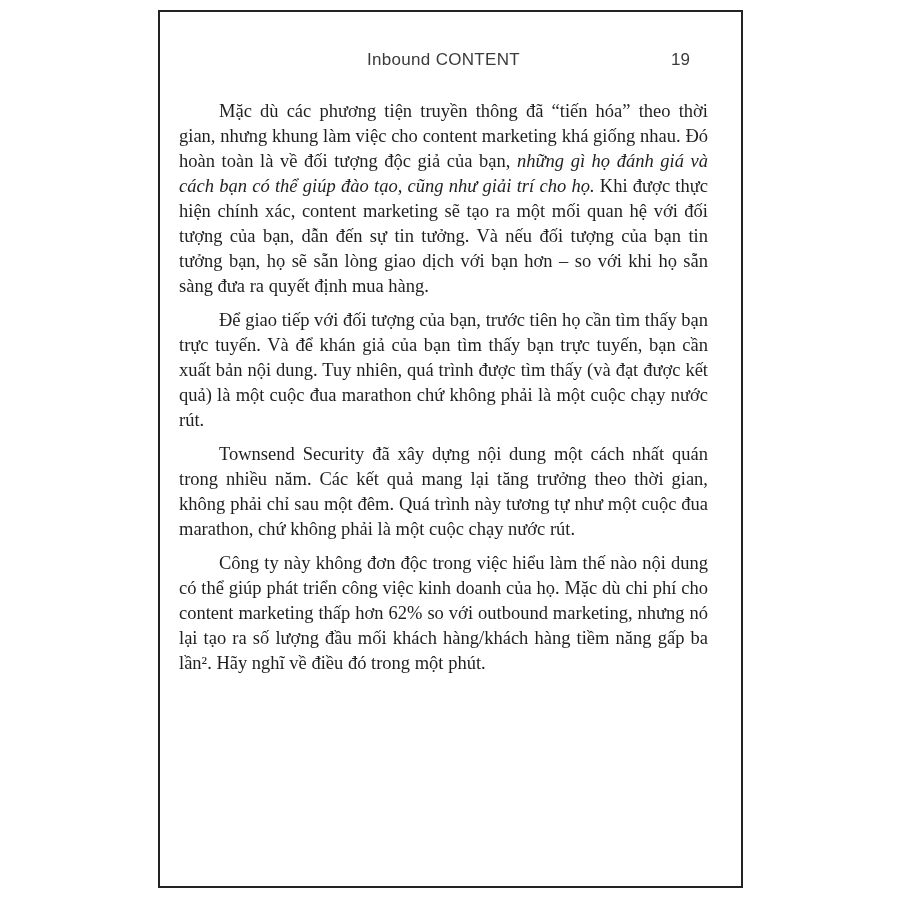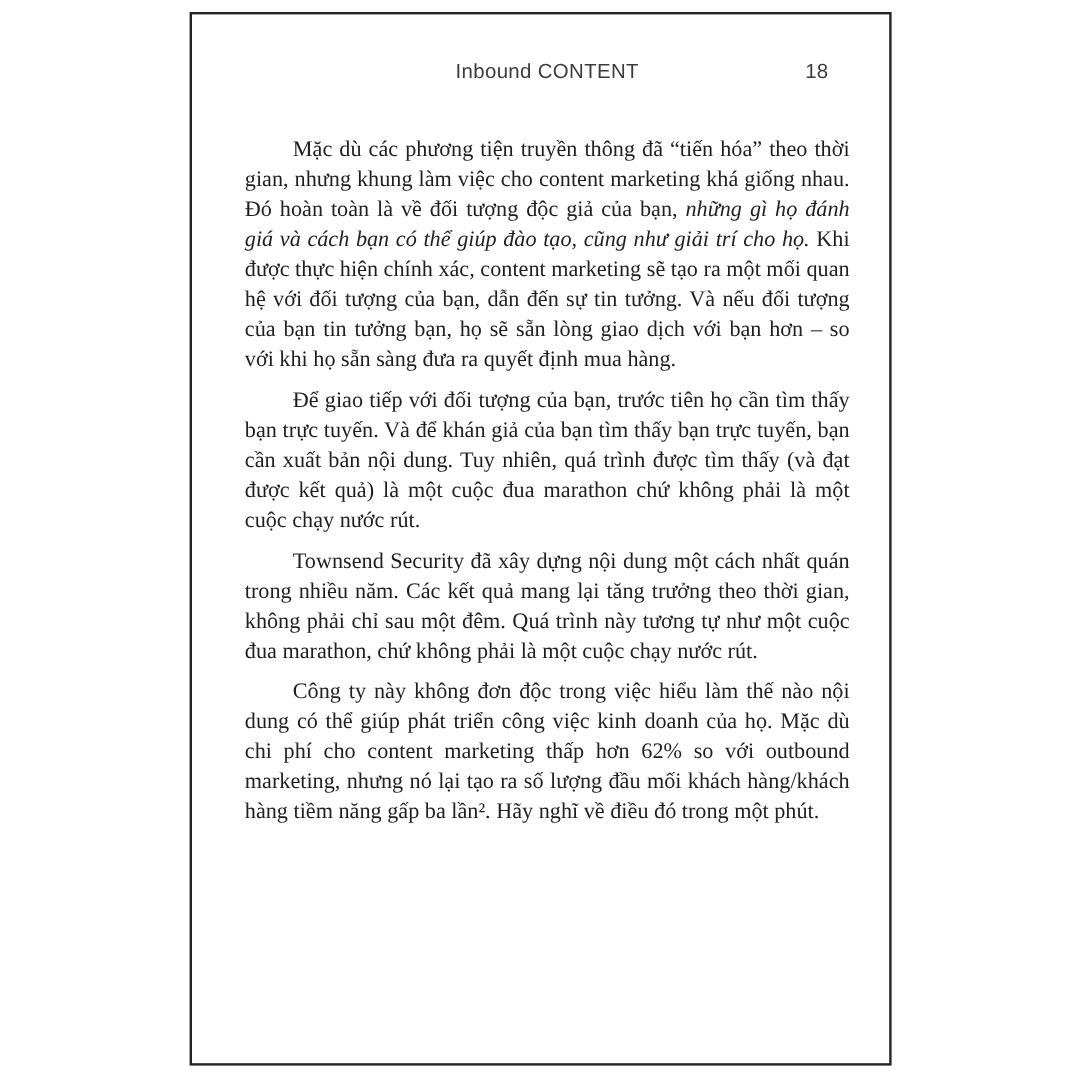--- a/index.html
+++ b/index.html
@@ -15,21 +15,21 @@
   }
   .page {
     position: absolute;
     left: 158px;
     top: 10px;
     width: 585px;
     height: 878px;
     box-sizing: border-box;
     background: #ffffff;
     border: 2px solid #232323;
-    padding: 38px 33px 0 44px;
+    padding: 38px 33px 0 19px;
   }
   .page-header {
     position: relative;
     height: 22px;
     font-family: "Liberation Sans", sans-serif;
     font-size: 17px;
     color: #3b3b3b;
   }
   .header-title {
     position: absolute;
@@ -37,21 +37,21 @@
     right: 0;
     text-align: center;
     letter-spacing: 0.3px;
   }
   .page-number {
     position: absolute;
     right: 18px;
     top: 0;
   }
   .page-body {
-    margin-top: 41px;
+    margin-top: 27px;
     font-size: 18.5px;
     line-height: 25px;
     color: #1f1f1f;
     text-align: justify;
   }
   .para {
     margin: 0 0 9px 0;
     text-indent: 40px;
   }
   .para:last-child {
@@ -60,21 +60,21 @@
   .it {
     font-style: italic;
   }
 </style>
 </head>
 <body>
 
 <div class="page">
   <div class="page-header">
     <span class="header-title">Inbound CONTENT</span>
-    <span class="page-number">18</span>
+    <span class="page-number">19</span>
   </div>
   <div class="page-body">
       <p class="para"><span>Mặc dù các phương tiện truyền thông đã “tiến hóa” theo thời gian, nhưng khung làm việc cho content marketing khá giống nhau. Đó hoàn toàn là về đối tượng độc giả của bạn, </span><span class="it">những gì họ đánh giá và cách bạn có thể giúp đào tạo, cũng như giải trí cho họ.</span><span> Khi được thực hiện chính xác, content marketing sẽ tạo ra một mối quan hệ với đối tượng của bạn, dẫn đến sự tin tưởng. Và nếu đối tượng của bạn tin tưởng bạn, họ sẽ sẵn lòng giao dịch với bạn hơn – so với khi họ sẵn sàng đưa ra quyết định mua hàng.</span></p>
       <p class="para"><span>Để giao tiếp với đối tượng của bạn, trước tiên họ cần tìm thấy bạn trực tuyến. Và để khán giả của bạn tìm thấy bạn trực tuyến, bạn cần xuất bản nội dung. Tuy nhiên, quá trình được tìm thấy (và đạt được kết quả) là một cuộc đua marathon chứ không phải là một cuộc chạy nước rút.</span></p>
       <p class="para"><span>Townsend Security đã xây dựng nội dung một cách nhất quán trong nhiều năm. Các kết quả mang lại tăng trưởng theo thời gian, không phải chỉ sau một đêm. Quá trình này tương tự như một cuộc đua marathon, chứ không phải là một cuộc chạy nước rút.</span></p>
       <p class="para"><span>Công ty này không đơn độc trong việc hiểu làm thế nào nội dung có thể giúp phát triển công việc kinh doanh của họ. Mặc dù chi phí cho content marketing thấp hơn 62% so với outbound marketing, nhưng nó lại tạo ra số lượng đầu mối khách hàng/khách hàng tiềm năng gấp ba lần². Hãy nghĩ về điều đó trong một phút.</span></p>
     </div>
 </div>
 
 </body></html>

